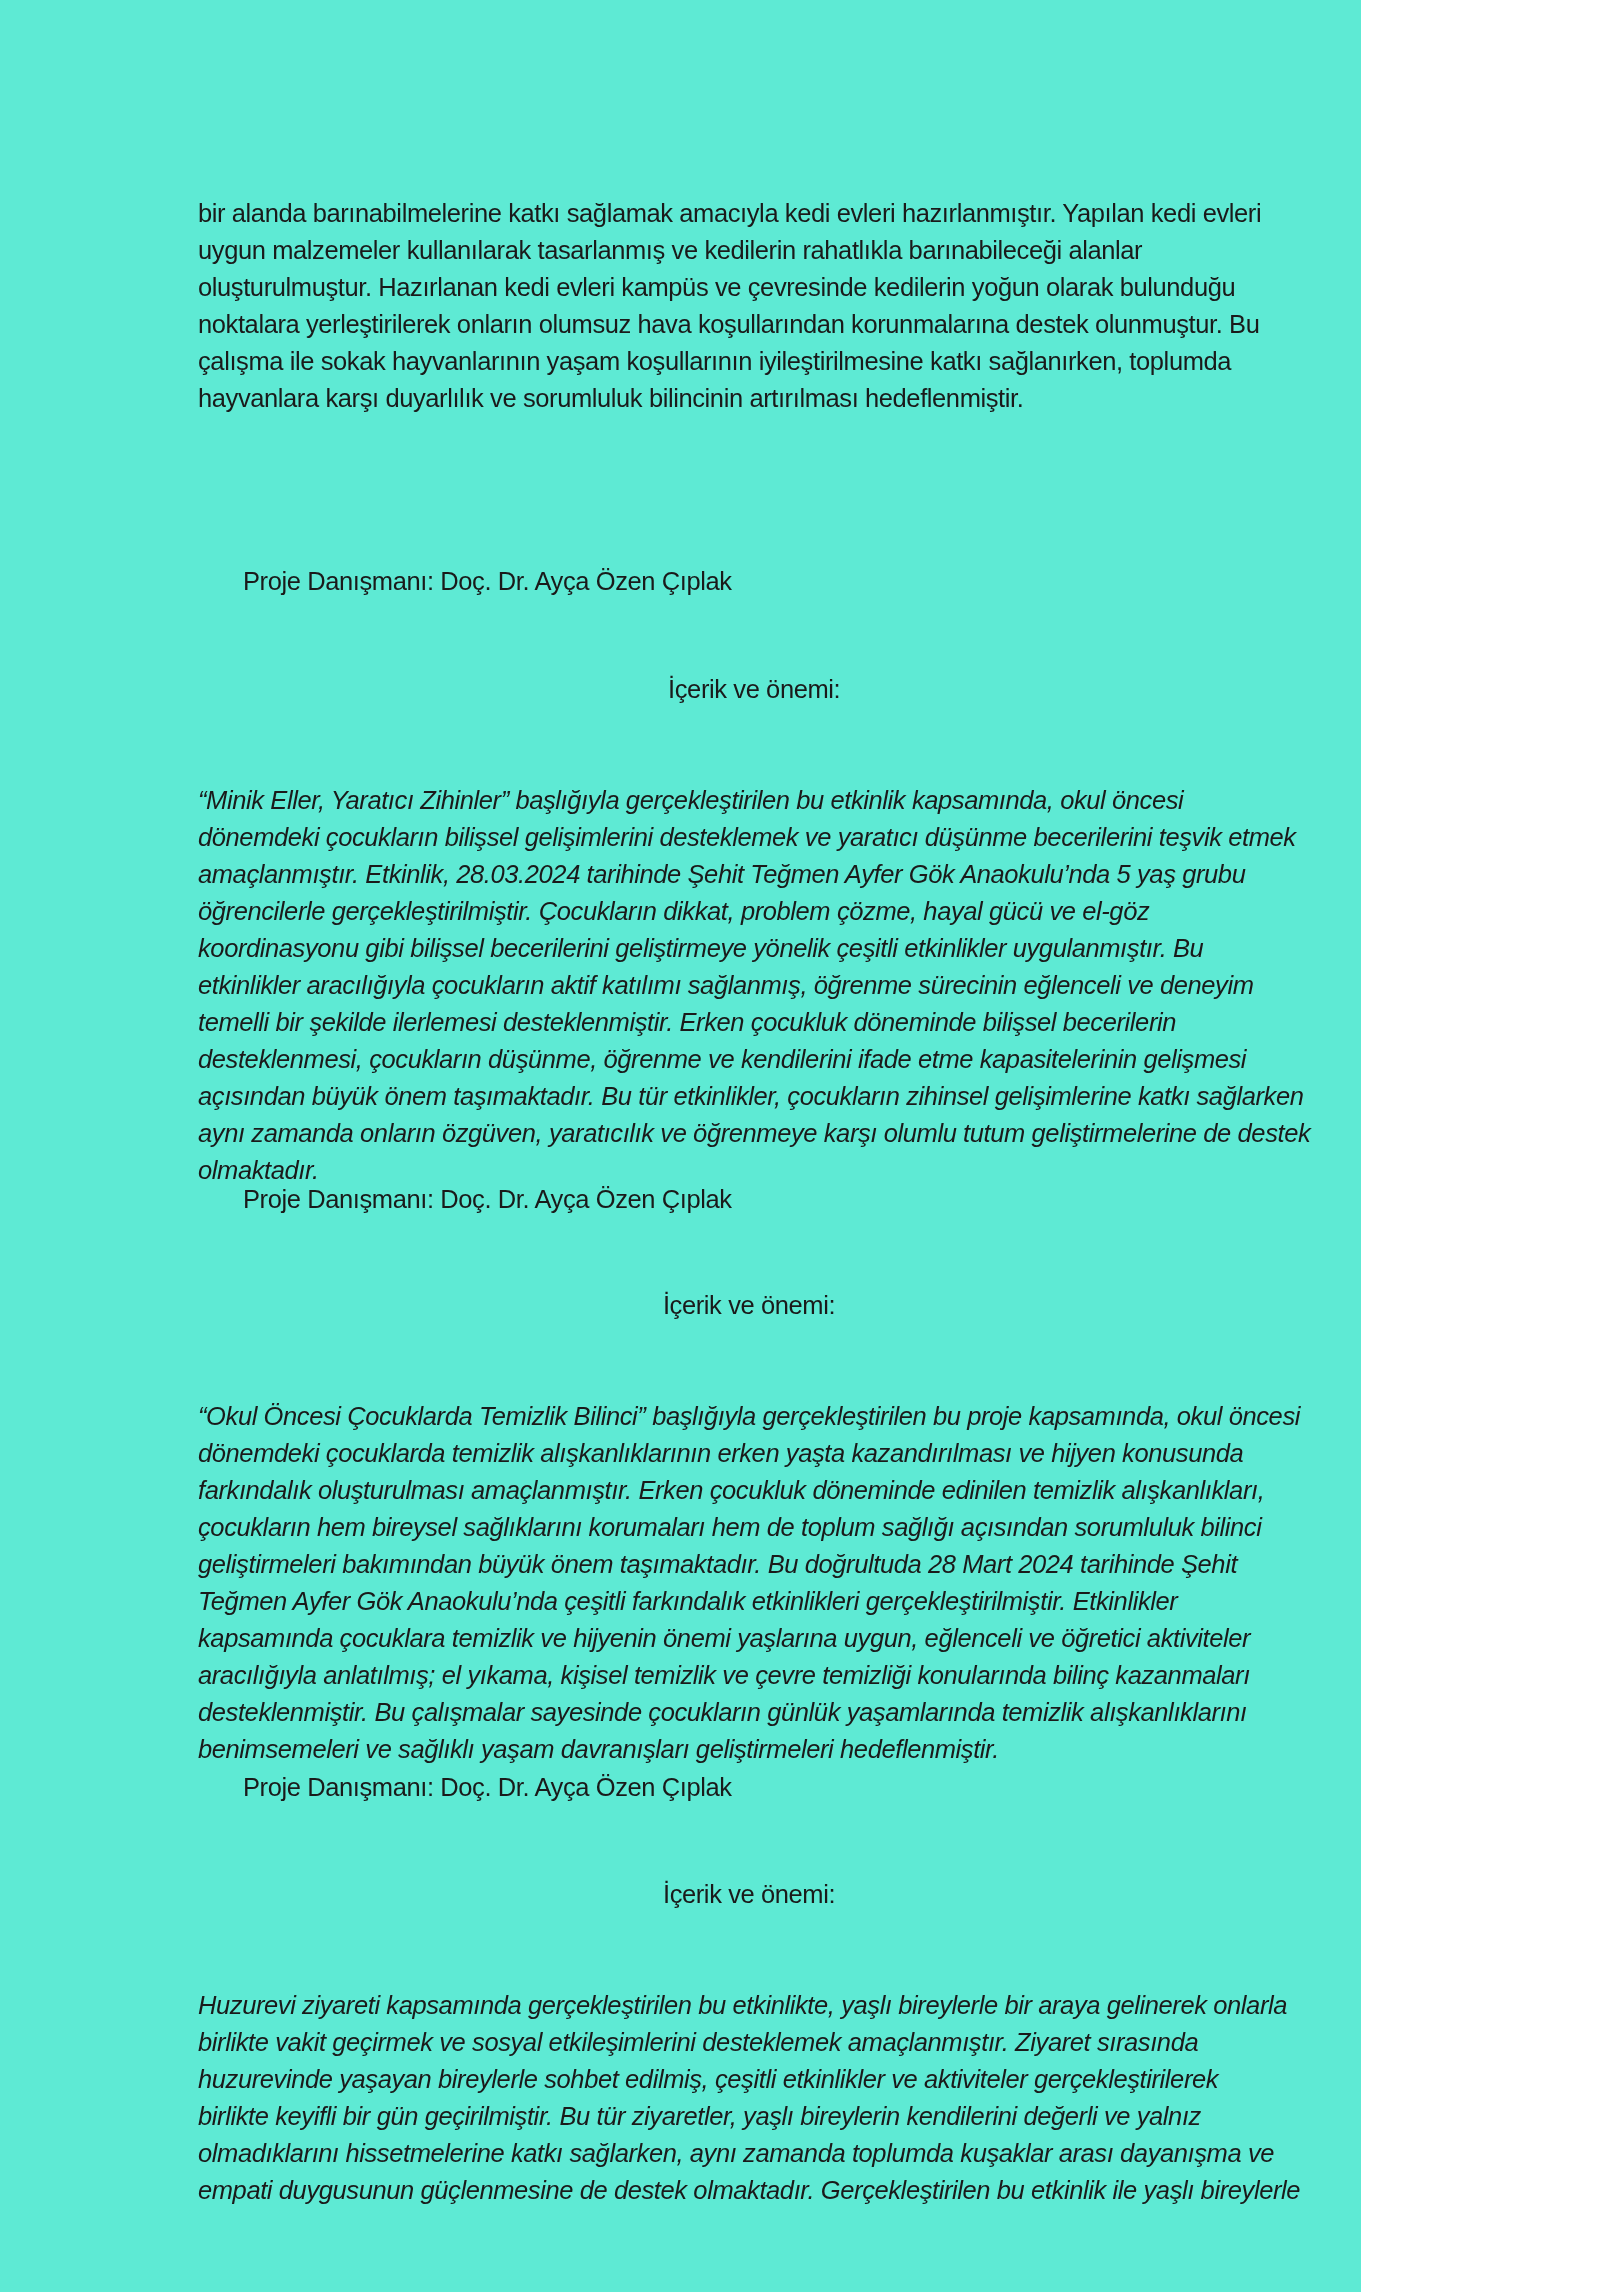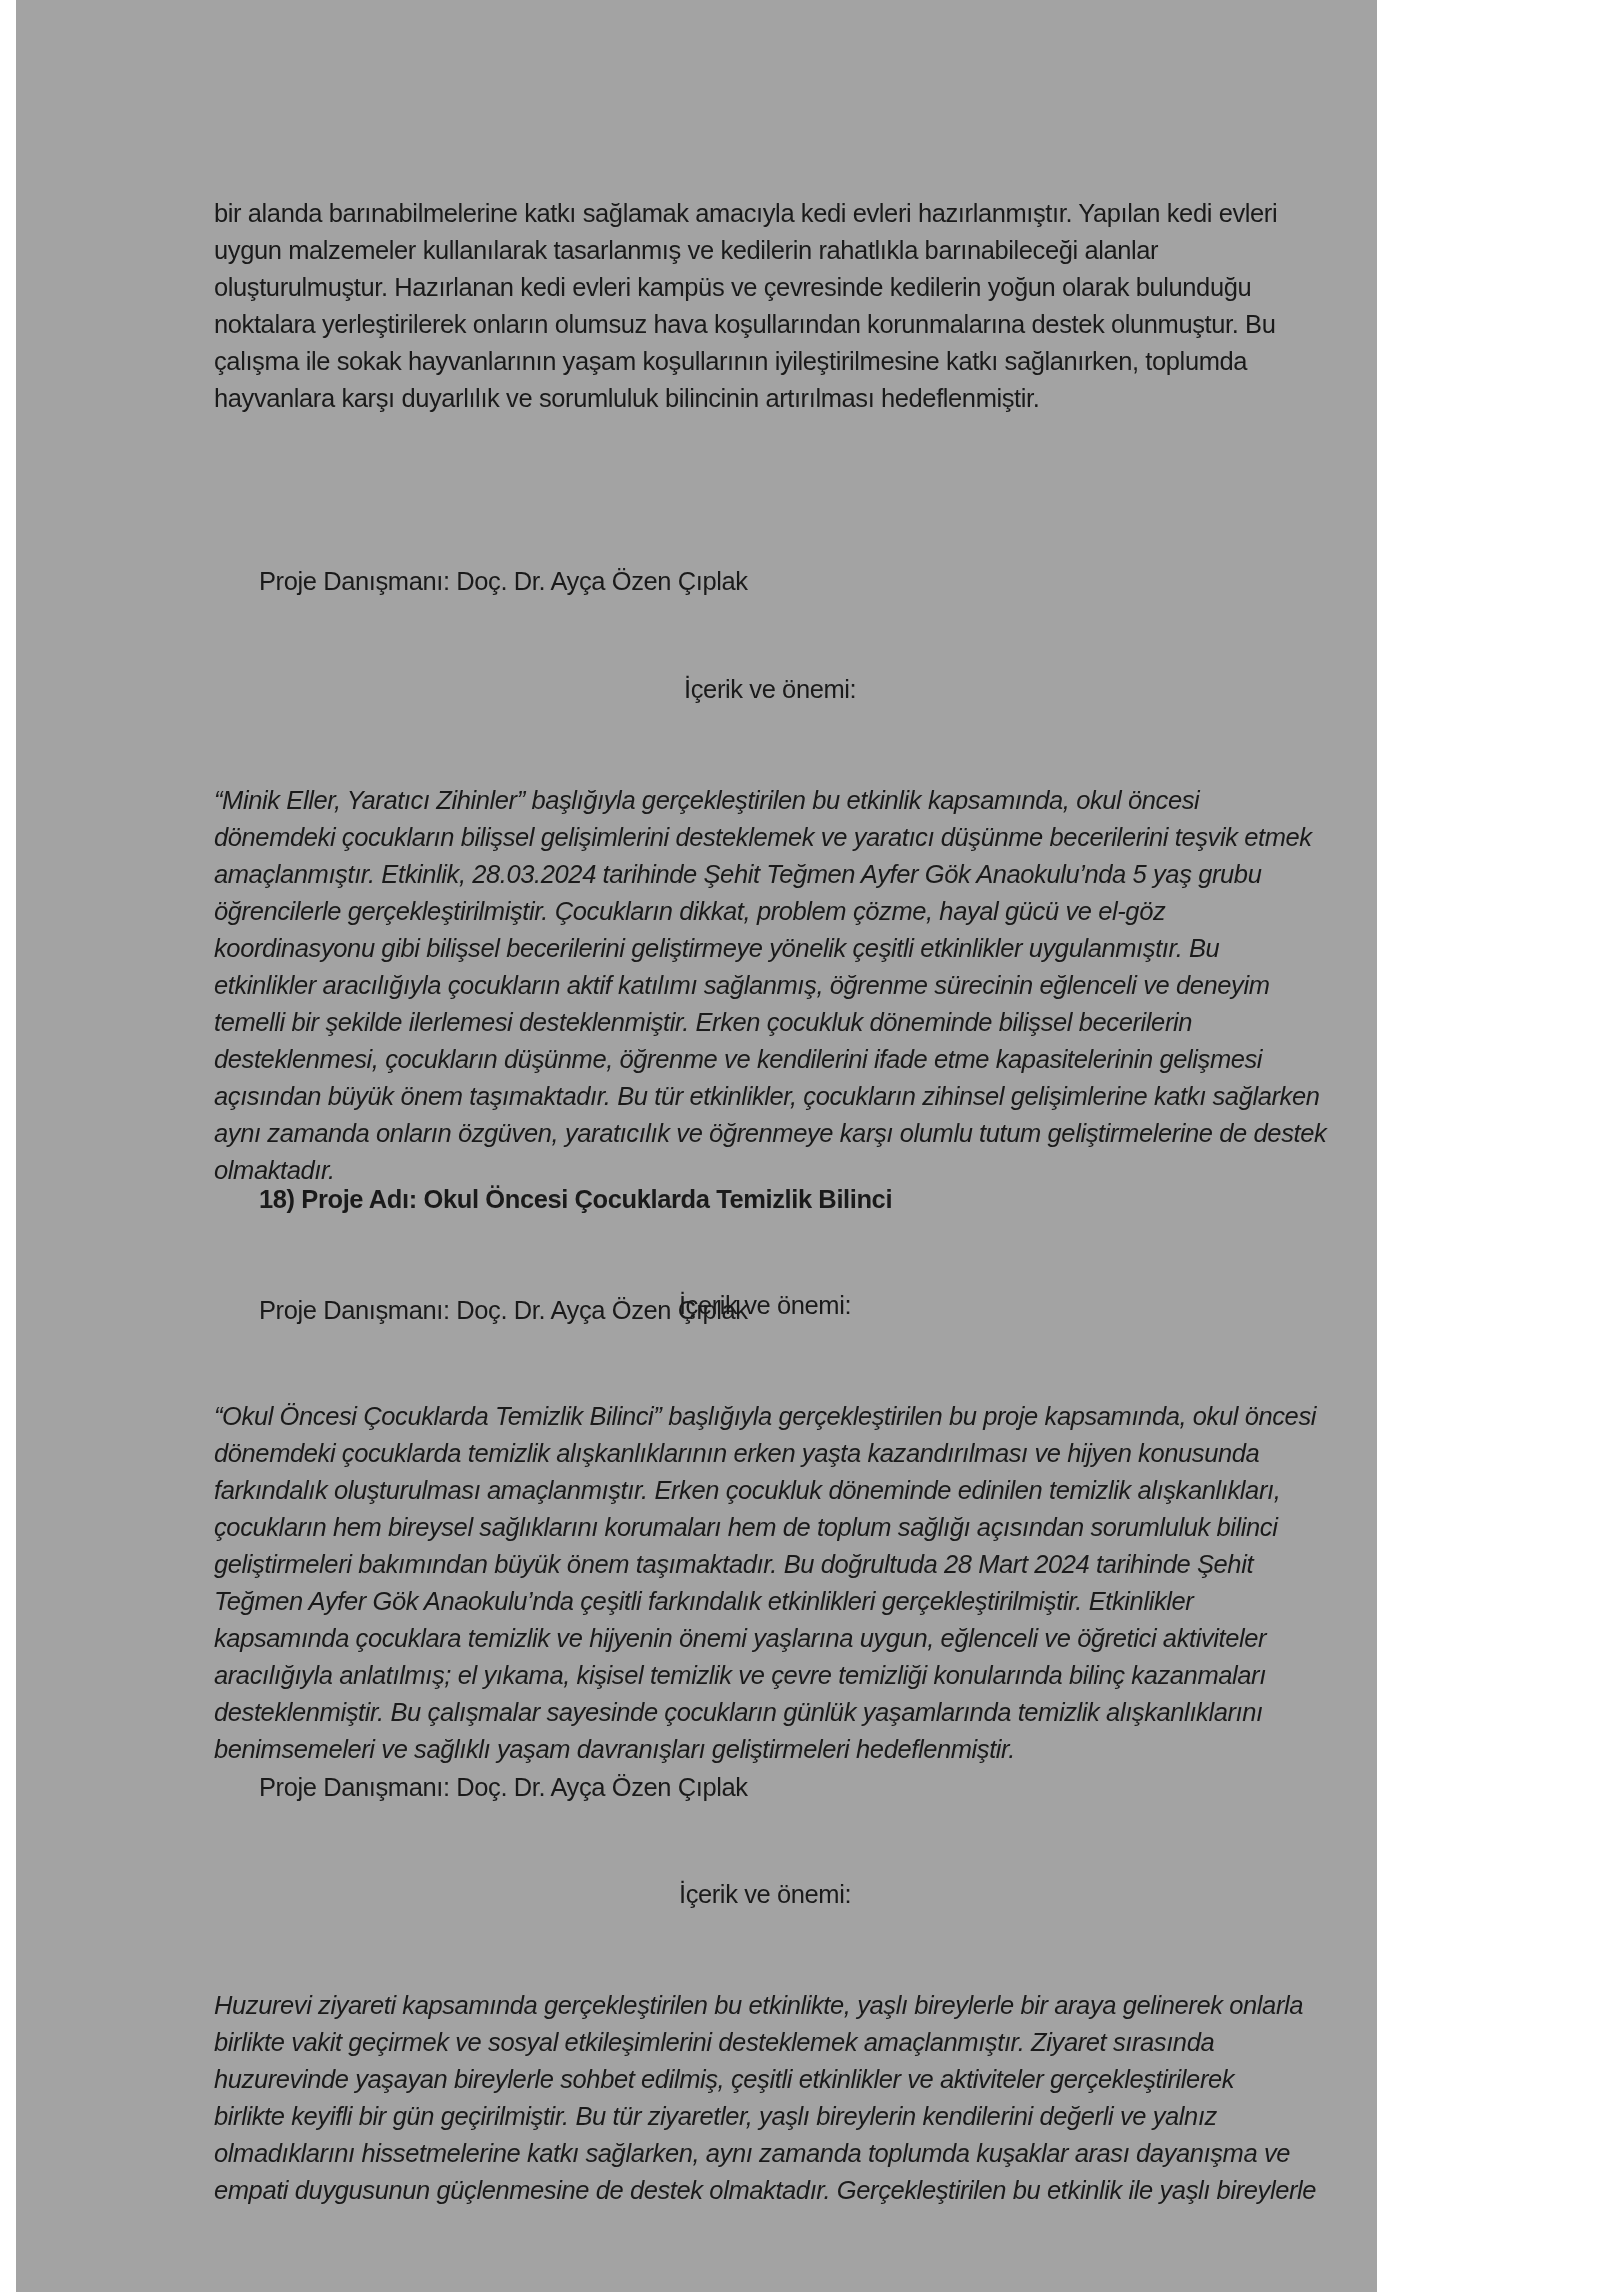--- a/index.html
+++ b/index.html
@@ -4,25 +4,24 @@
 <style>
   html, body {
     margin: 0;
     padding: 0;
     background: #ffffff;
   }
   .doc-page {
     position: relative;
     width: 1361px;
     height: 2293px;
-    background: #a3a3a3;
+    background: #5eead4;
     overflow: hidden;
     font-family: "Liberation Sans", sans-serif;
     color: #1a1a1a;
-    margin-left: 16px;
   }
   .text-block {
     position: absolute;
     left: 198px;
     font-size: 25.5px;
     line-height: 37px;
     letter-spacing: -0.4px;
     white-space: pre;
   }
   .para { }
@@ -73,21 +72,20 @@
 koordinasyonu gibi bilişsel becerilerini geliştirmeye yönelik çeşitli etkinlikler uygulanmıştır. Bu
 etkinlikler aracılığıyla çocukların aktif katılımı sağlanmış, öğrenme sürecinin eğlenceli ve deneyim
 temelli bir şekilde ilerlemesi desteklenmiştir. Erken çocukluk döneminde bilişsel becerilerin
 desteklenmesi, çocukların düşünme, öğrenme ve kendilerini ifade etme kapasitelerinin gelişmesi
 açısından büyük önem taşımaktadır. Bu tür etkinlikler, çocukların zihinsel gelişimlerine katkı sağlarken
 aynı zamanda onların özgüven, yaratıcılık ve öğrenmeye karşı olumlu tutum geliştirmelerine de destek
 olmaktadır.</div>
   </div>
 
   <div class="heading-block" style="top:1107px;">
-    <div class="title-line">18) Proje Adı: Okul Öncesi Çocuklarda Temizlik Bilinci</div>
     <div class="advisor-line">Proje Danışmanı: Doç. Dr. Ayça Özen Çıplak</div>
   </div>
   <div class="text-block" style="top:1213px;">
     <div class="content-label">İçerik ve önemi:</div>
     <div class="content-body">“Okul Öncesi Çocuklarda Temizlik Bilinci” başlığıyla gerçekleştirilen bu proje kapsamında, okul öncesi
 dönemdeki çocuklarda temizlik alışkanlıklarının erken yaşta kazandırılması ve hijyen konusunda
 farkındalık oluşturulması amaçlanmıştır. Erken çocukluk döneminde edinilen temizlik alışkanlıkları,
 çocukların hem bireysel sağlıklarını korumaları hem de toplum sağlığı açısından sorumluluk bilinci
 geliştirmeleri bakımından büyük önem taşımaktadır. Bu doğrultuda 28 Mart 2024 tarihinde Şehit
 Teğmen Ayfer Gök Anaokulu’nda çeşitli farkındalık etkinlikleri gerçekleştirilmiştir. Etkinlikler

